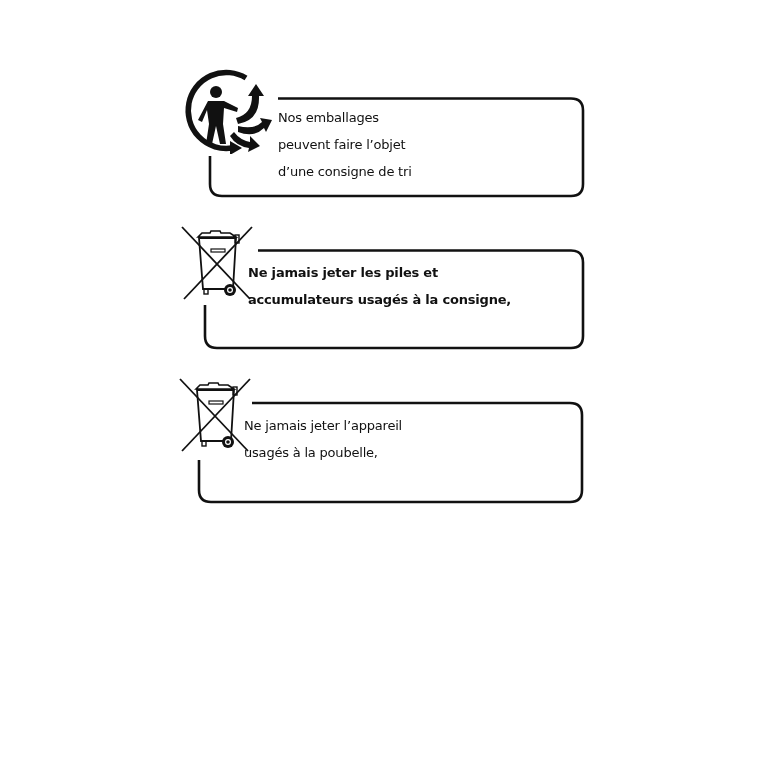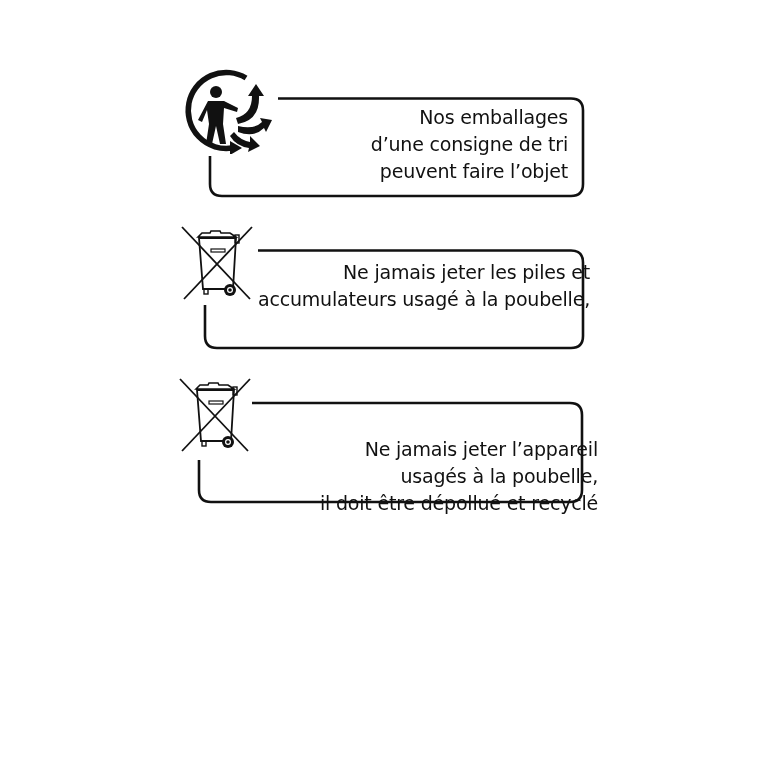--- a/index.html
+++ b/index.html
@@ -24,22 +24,22 @@
       pointer-events: none;
     }
     .frame svg {
       position: absolute;
       left: 0;
       top: 0;
       overflow: visible;
     }
     .text {
       position: absolute;
-      text-align: right;
-      font-size: 19px;
+      text-align: left;
+      font-size: 13px;
       line-height: 27px;
       letter-spacing: -0.2px;
     }
     .text div {
       white-space: pre;
     }
     .icon {
       position: absolute;
     }
   </style>
@@ -65,22 +65,22 @@
       <path d="M28 33 L44 33 L58 40 L57 44 L44 40 L43 56 L46 76 L40 76 L36 58 L32 76 L26 76 L29 56 L27 42 L22 54 L18 52 Z" fill="#111"></path>
 
       <path d="M56 50 Q72 46 72 28 L68 28 L76 16 L84 28 L79 28 Q80 52 58 56 Z" fill="#111"></path>
       <path d="M58 58 Q74 62 82 54 L80 50 L92 52 L86 64 L84 60 Q74 70 58 64 Z" fill="#111"></path>
       <path d="M54 64 Q60 72 70 74 L70 68 L80 78 L68 84 L69 80 Q56 78 50 68 Z" fill="#111"></path>
     </svg>
   </div>
 
   <div class="text" style="left:278px;top:104px;width:290px;">
     <div>Nos emballages</div>
+    <div>peuvent faire l’objet</div>
     <div>d’une consigne de tri</div>
-    <div>peuvent faire l’objet</div>
   </div>
 </div>
 
 <div class="block" style="left:0;top:0;width:768px;height:360px;">
 
   <div class="frame" style="left:0;top:0;">
     <svg width="768" height="360">
       <path d="M258 250.5 L571 250.5 Q583 250.5 583 262.5 L583 336 Q583 348 571 348 L217 348 Q205 348 205 336 L205 305" fill="none" stroke="#111111" stroke-width="2.6"></path>
     </svg>
   </div>
@@ -97,23 +97,23 @@
       <rect x="24" y="64" width="4" height="5" fill="none" stroke="#111" stroke-width="1.4"></rect>
 
       <circle cx="50" cy="65" r="6" fill="#111"></circle>
       <circle cx="50" cy="65" r="2.4" fill="none" stroke="#fff" stroke-width="1.2"></circle>
 
       <line x1="2" y1="2" x2="70" y2="74" stroke="#111" stroke-width="1.8"></line>
       <line x1="72" y1="2" x2="4" y2="74" stroke="#111" stroke-width="1.8"></line>
     </svg>
   </div>
 
-  <div class="text" style="left:248px;top:259px;width:342px;">
+  <div class="text" style="left:248px;top:259px;width:342px;font-weight:bold;">
     <div>Ne jamais jeter les piles et</div>
-    <div>accumulateurs usagé à la poubelle,</div>
+    <div>accumulateurs usagés à la consigne,</div>
   </div>
 </div>
 
 <div class="block" style="left:0;top:0;width:768px;height:520px;">
 
   <div class="frame" style="left:0;top:0;">
     <svg width="768" height="520">
       <path d="M252 403 L570 403 Q582 403 582 415 L582 490 Q582 502 570 502 L211 502 Q199 502 199 490 L199 460" fill="none" stroke="#111111" stroke-width="2.6"></path>
     </svg>
   </div>
@@ -125,18 +125,17 @@
       <path d="M19 13 L56 13 L53 64 L23 64 Z" fill="none" stroke="#111" stroke-width="1.8"></path>
       <rect x="31" y="24" width="14" height="3" fill="none" stroke="#111" stroke-width="1.2"></rect>
       <rect x="24" y="64" width="4" height="5" fill="none" stroke="#111" stroke-width="1.4"></rect>
       <circle cx="50" cy="65" r="6" fill="#111"></circle>
       <circle cx="50" cy="65" r="2.4" fill="none" stroke="#fff" stroke-width="1.2"></circle>
       <line x1="2" y1="2" x2="70" y2="74" stroke="#111" stroke-width="1.8"></line>
       <line x1="72" y1="2" x2="4" y2="74" stroke="#111" stroke-width="1.8"></line>
     </svg>
   </div>
 
-  <div class="text" style="left:268px;top:412px;width:330px;margin-top:24px;">
+  <div class="text" style="left:244px;top:412px;width:330px;">
     <div>Ne jamais jeter l’appareil</div>
     <div>usagés à la poubelle,</div>
-    <div>il doit être dépollué et recyclé</div>
   </div>
 </div>
 
 </body></html>

